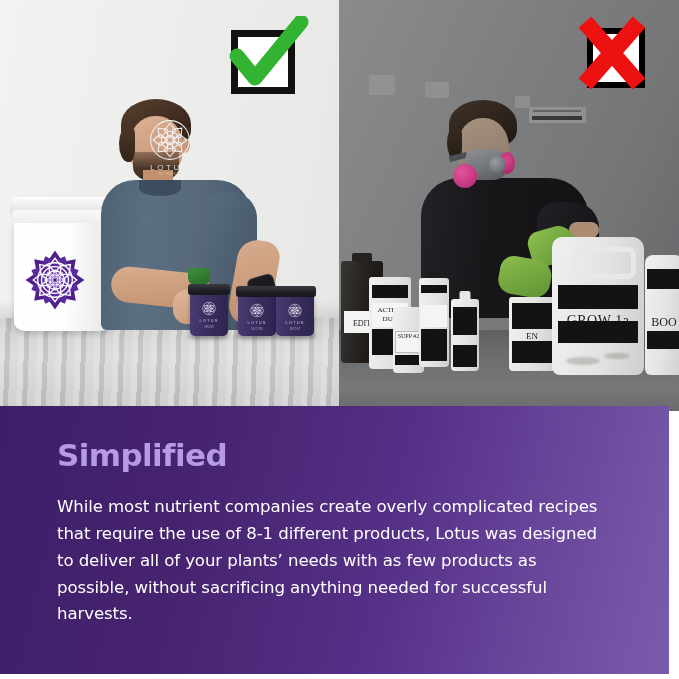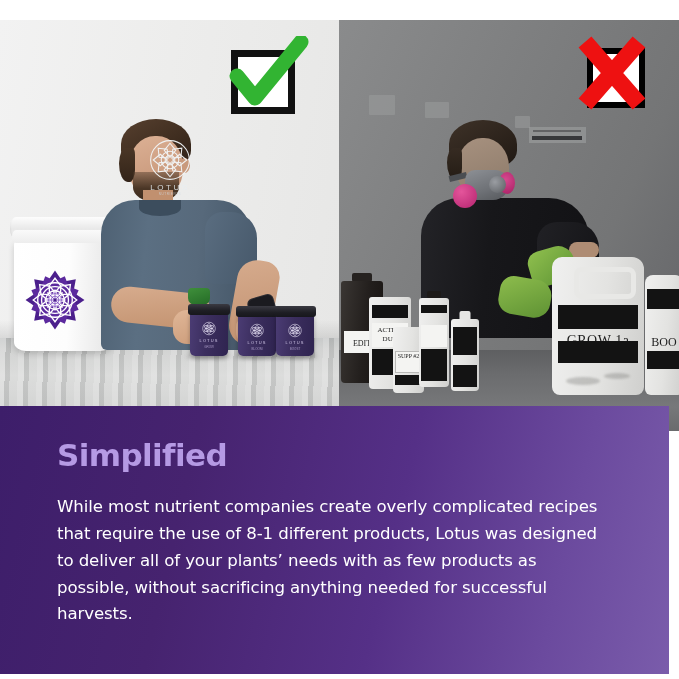--- a/index.html
+++ b/index.html
@@ -1,20 +1,20 @@
 <!DOCTYPE html>
 <html><head>
 <meta charset="utf-8">
 <style>
   html,body{margin:0;padding:0;background:#fff;}
   body{width:679px;height:679px;overflow:hidden;font-family:"Liberation Sans",sans-serif;}
   #root{position:relative;width:679px;height:679px;overflow:hidden;}
 
   
-  .photo-strip{position:absolute;left:0;top:0;width:679px;height:515px;display:flex;margin-top:20px;}
+  .photo-strip{position:absolute;left:0;top:0;width:679px;height:515px;display:flex;}
   .panel{position:relative;overflow:hidden;}
   .panel-left{width:339px;height:411px;background:#efefef;}
   .panel-right{width:340px;height:411px;background:#6d6e70;}
 
   
   .wall-l{position:absolute;left:0;top:0;width:100%;height:318px;
           background:linear-gradient(100deg,#f2f2f2 0%,#ededec 45%,#e7e7e6 100%);}
   .floor-l{position:absolute;left:0;top:318px;width:100%;height:93px;
            background:linear-gradient(180deg,#b9bbbb 0%,#c6c7c6 12%,#d2d3d2 40%,#c9cac9 72%,#bfc0bf 100%);}
   .floor-l:after{content:"";position:absolute;left:0;top:0;width:100%;height:100%;
@@ -488,20 +488,26 @@
       </div>
 
       <div class="bottle" style="left:112px;bottom:40px;width:28px;height:80px;">
         <div class="bt-neck" style="top:0;width:11px;height:10px;background:#e6e6e4;"></div>
         <div class="bt-body bt-white" style="height:72px;"></div>
         <div class="label-black" style="top:16px;height:28px;"></div>
         <div class="label-text" style="top:24px;font-size:6px;color:#cfcfcf;"></div>
         <div class="label-black" style="bottom:4px;height:22px;"></div>
       </div>
 
+      <div class="bottle" style="left:170px;bottom:40px;width:46px;height:74px;">
+        <div class="bt-body bt-white" style="height:74px;"></div>
+        <div class="label-black" style="top:6px;height:26px;"></div>
+        <div class="label-text" style="top:34px;font-size:9px;">EN</div>
+        <div class="label-black" style="bottom:8px;height:22px;"></div>
+      </div>
 
       <div class="bottle" style="left:213px;bottom:36px;width:92px;height:138px;">
         <div class="bt-body bt-white" style="height:138px;border-radius:10px 12px 8px 8px;"></div>
         <div class="handle" style="right:8px;top:10px;width:52px;height:22px;border-radius:8px;"></div>
         <div class="label-black" style="top:48px;height:24px;"></div>
         <div class="label-text" style="top:76px;font-size:14px;letter-spacing:.5px;">GROW 1a</div>
         <div class="label-black" style="bottom:32px;height:22px;"></div>
         <div class="grime" style="left:14px;bottom:10px;width:34px;height:8px;"></div>
         <div class="grime" style="left:52px;bottom:16px;width:26px;height:6px;"></div>
       </div>

